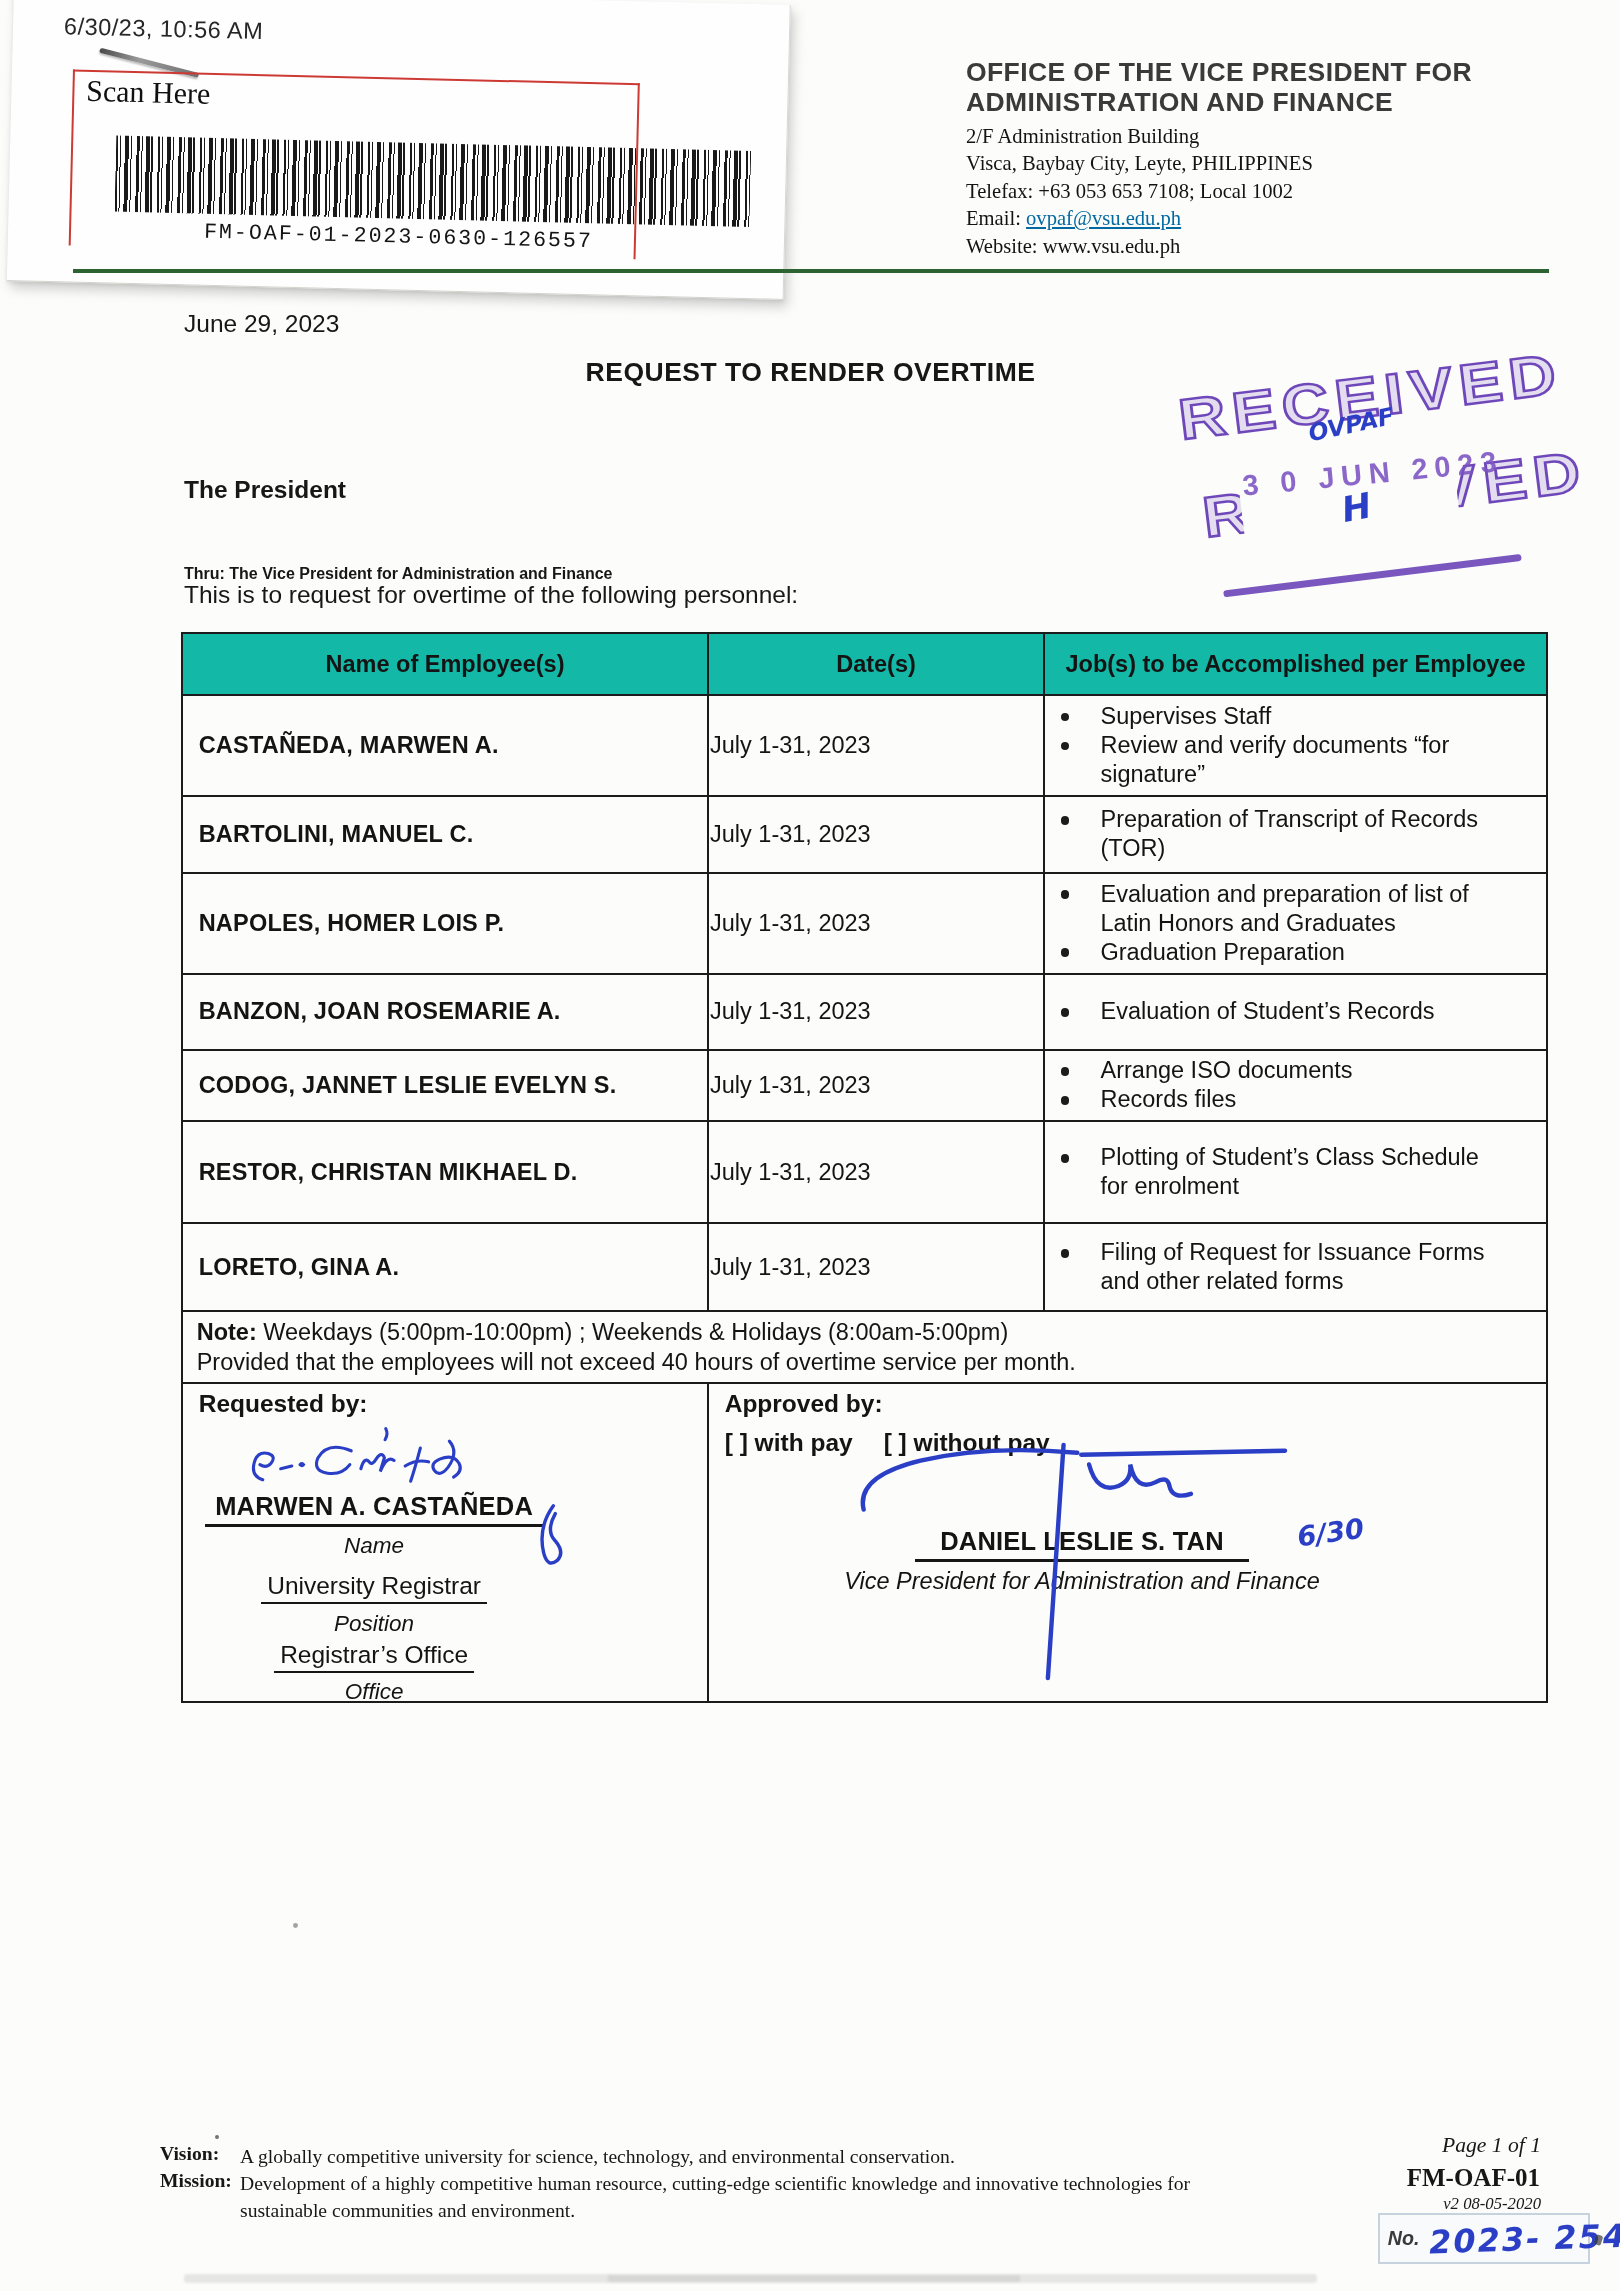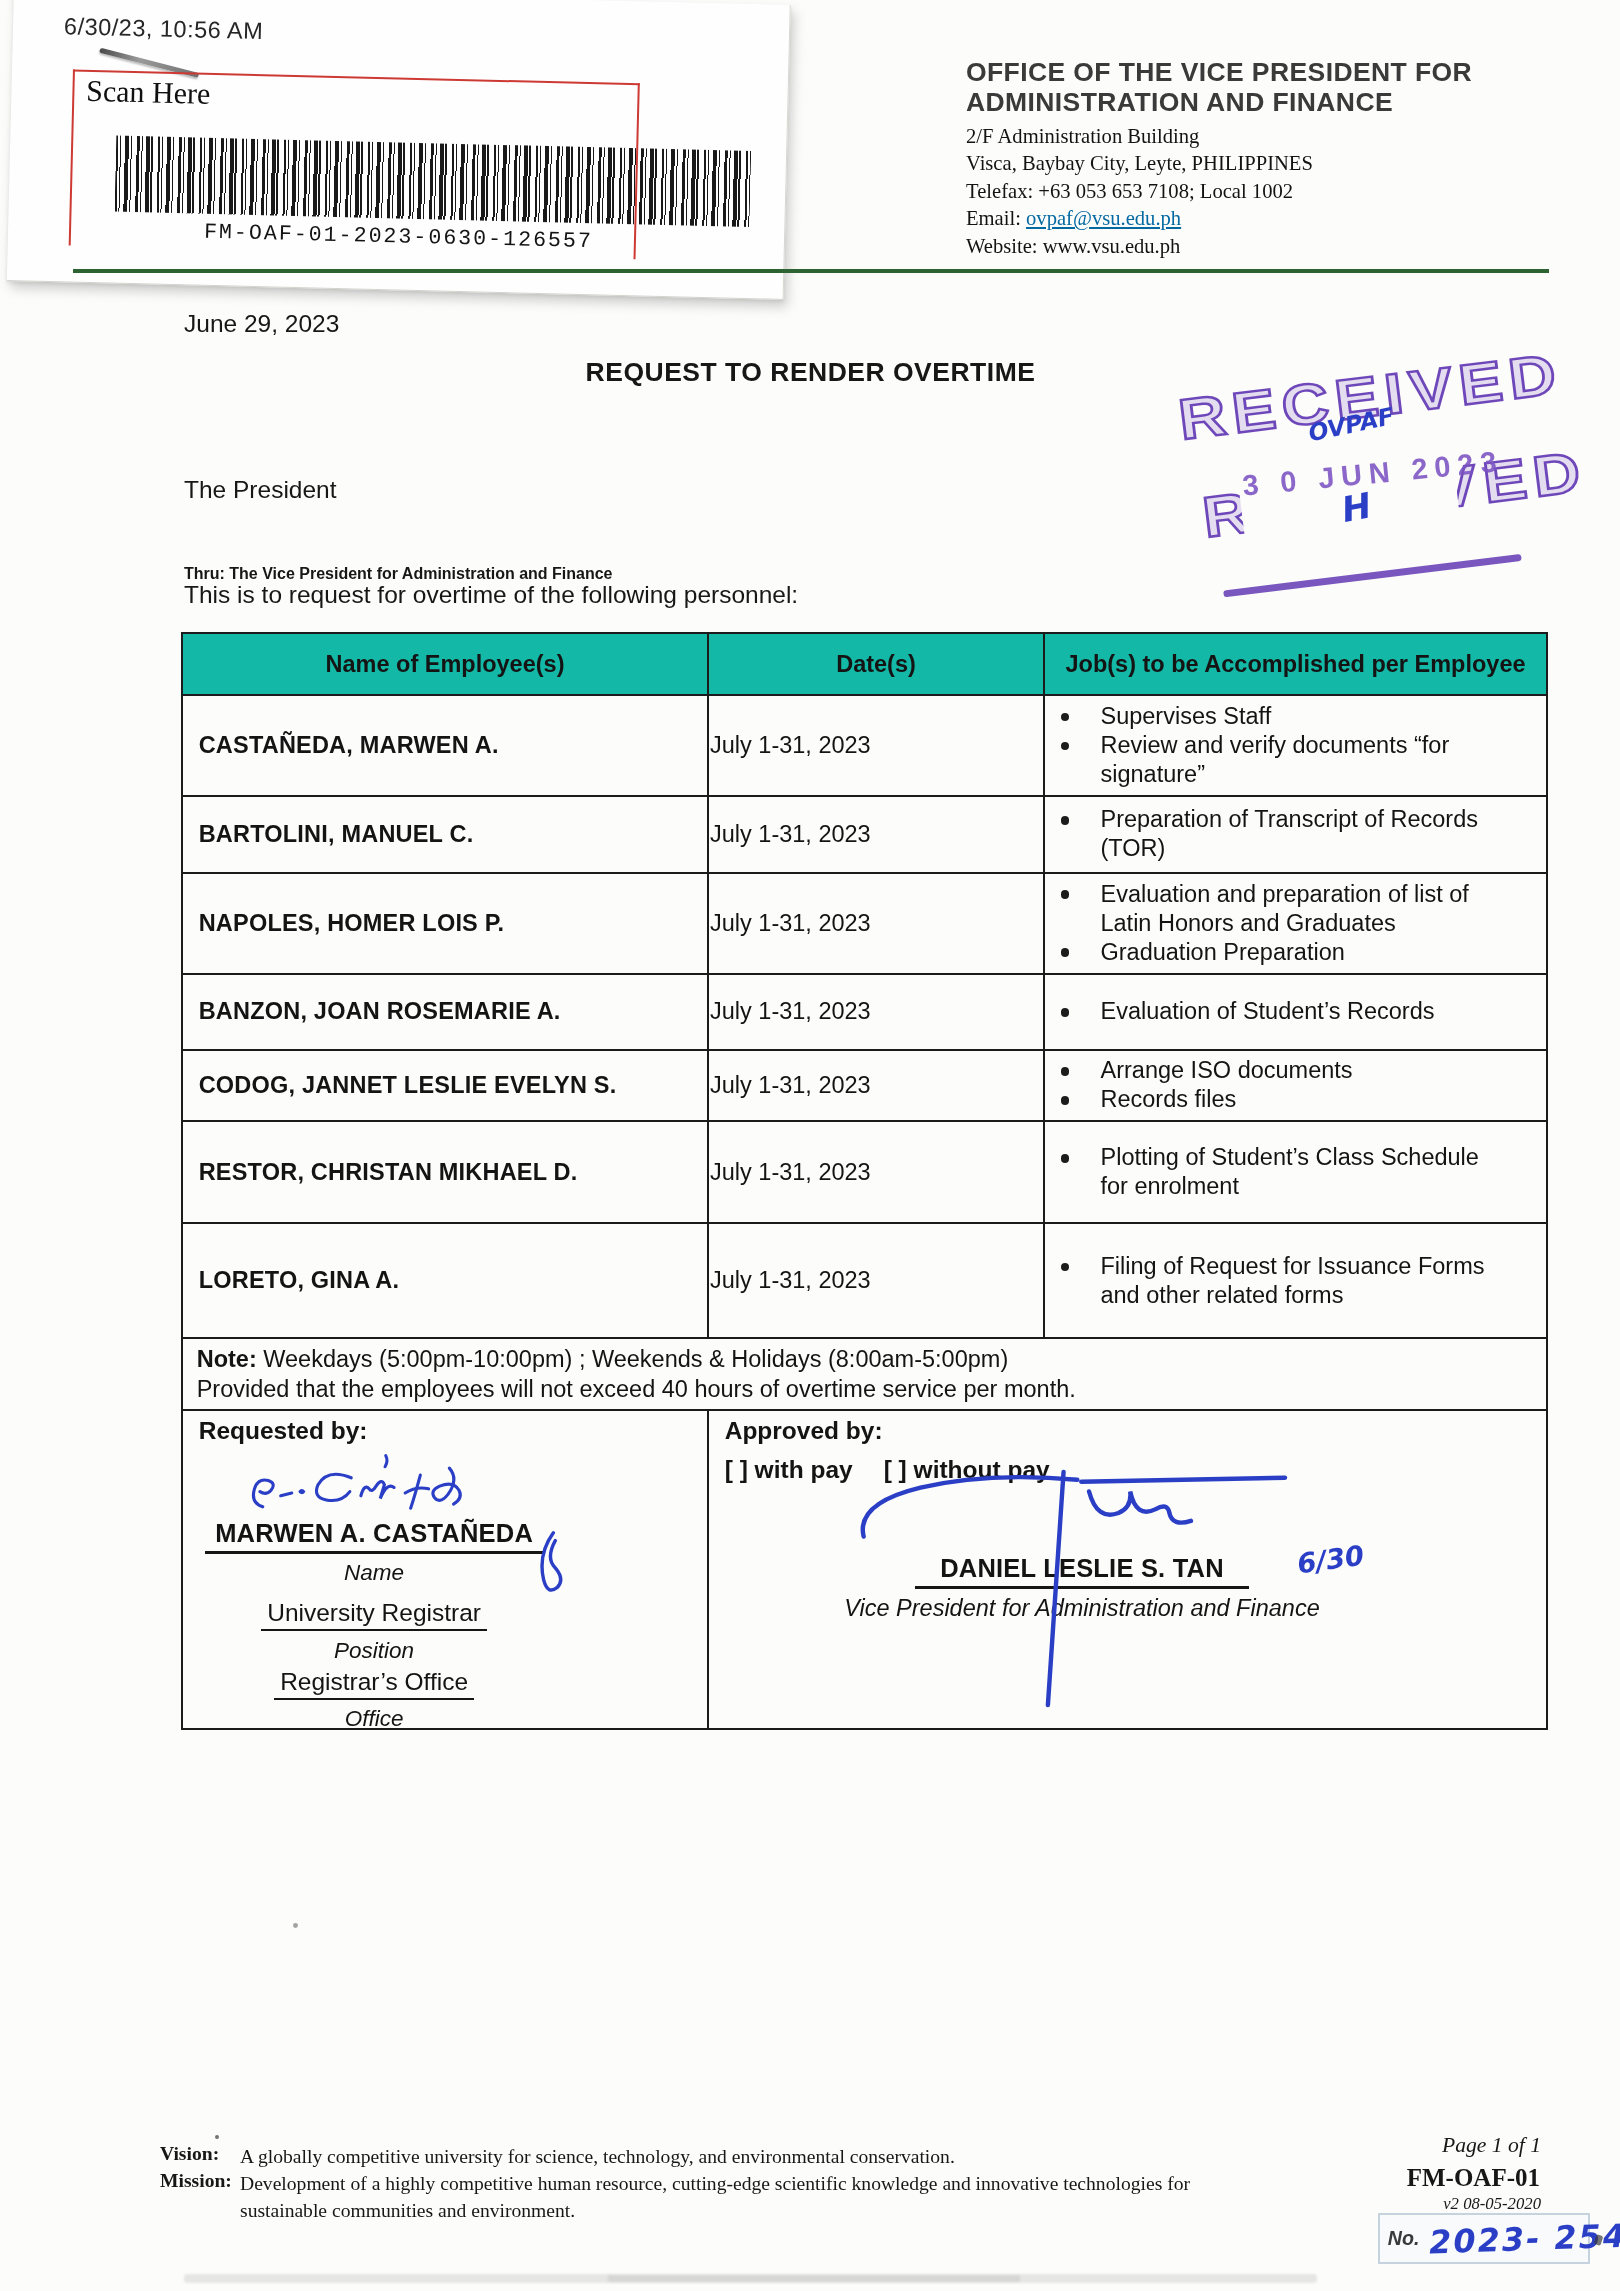--- a/index.html
+++ b/index.html
@@ -35,21 +35,21 @@
   #lh{position:absolute;left:966px;top:57px;width:588px;}
   .lh-title{font-size:26.5px;font-weight:700;color:#3a3a3a;letter-spacing:0.4px;line-height:30px;}
   .lh-addr{font-family:"Liberation Serif",serif;font-size:20.6px;line-height:27.4px;color:#131313;margin-top:5.9px;}
   .lh-link{color:#0369a1;text-decoration:underline;}
   #green-rule{position:absolute;left:73px;top:269px;width:1476px;height:3.9px;background:#2d6330;}
 
   
   #letter-date{position:absolute;left:184px;top:310px;font-size:24.5px;}
   #doc-title{position:absolute;left:394px;top:357px;width:833px;text-align:center;
              font-size:26.5px;font-weight:700;letter-spacing:0.5px;}
-  #addressee{position:absolute;left:184px;top:476px;font-size:24.5px;font-weight:400;}
+  #addressee{position:absolute;left:184px;top:476px;font-size:24.5px;font-weight:700;}
   #thru{position:absolute;left:184px;top:565px;font-size:16px;font-weight:700;}
   #intro{position:absolute;left:184px;top:581px;font-size:24.5px;}
 
   
   #stamp{position:absolute;left:1174px;top:365px;width:372px;height:235px;transform:rotate(-7deg);}
   .stamp-word{position:absolute;white-space:nowrap;font-weight:700;font-size:57px;letter-spacing:5.9px;
               color:rgba(106,63,184,.16);-webkit-text-stroke:2.5px rgba(99,58,180,.92);
               transform:scaleX(1.14);transform-origin:left;}
   #stamp-w1{left:13.7px;top:0px;}
   #stamp-w2{left:25.5px;top:100px;}
@@ -69,21 +69,21 @@
   #ot-table{border:2.9px solid #1b1b1b;}
   #ot-table th{background:#14b8a6;font-weight:700;padding:3.9px 7.8px;line-height:28px;}
   .col-name{width:526px;}.col-date{width:336px;}.col-jobs{width:503px;}
   td.name{font-weight:700;padding-left:15.7px;letter-spacing:0.2px;}
   td.date{}
   td.jobs{padding:5.9px 35px 5.9px 0;}
   .job-line{display:flex;align-items:flex-start;line-height:29px;}
   .dot{flex:0 0 auto;width:8.8px;height:8.8px;border-radius:50%;background:#1c1c1c;margin:10.8px 0 0 15.7px;}
   .job-text{margin-left:31px;}
   tr.r0{height:97px;}tr.r1{height:77px;}tr.r2{height:97px;}tr.r3{height:76px;}
-  tr.r4{height:69px;margin-left:34px;}tr.r5{height:102px;}tr.r6{height:115px;}
+  tr.r4{height:69px;margin-left:34px;}tr.r5{height:102px;}tr.r6{height:88px;}
   tr.hdr{height:62px;}
   td.note-cell{padding:4.9px 13.7px;line-height:30px;font-size:23.5px;vertical-align:top;}
   .b{font-weight:700;}
   tr.sigrow{height:319px;}
   td.sigcell{vertical-align:top;position:relative;}
 
   
   .sig-label{position:absolute;left:15.7px;top:5.9px;font-size:24.5px;font-weight:700;}
   #pay-line{position:absolute;left:15.7px;top:45px;display:flex;gap:31px;font-size:24.5px;font-weight:700;}
   #req-stack{position:absolute;left:19.6px;top:0;width:343px;text-align:center;}

